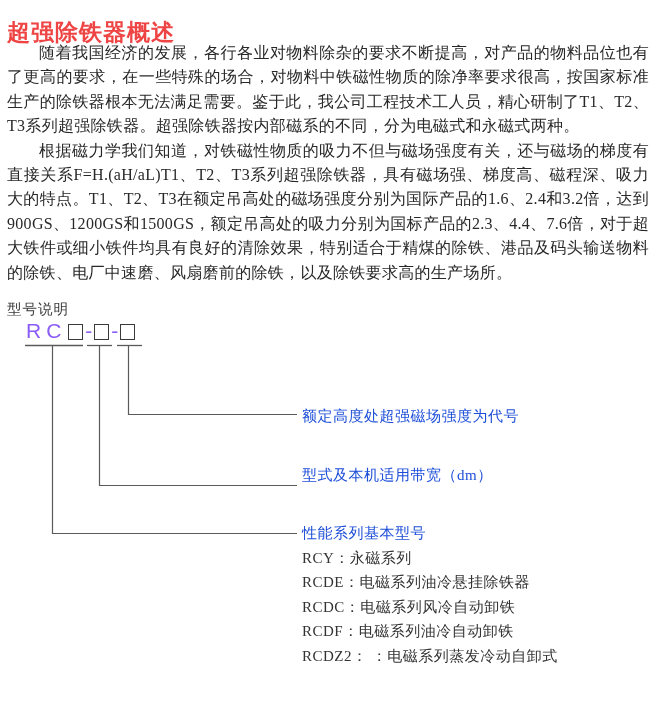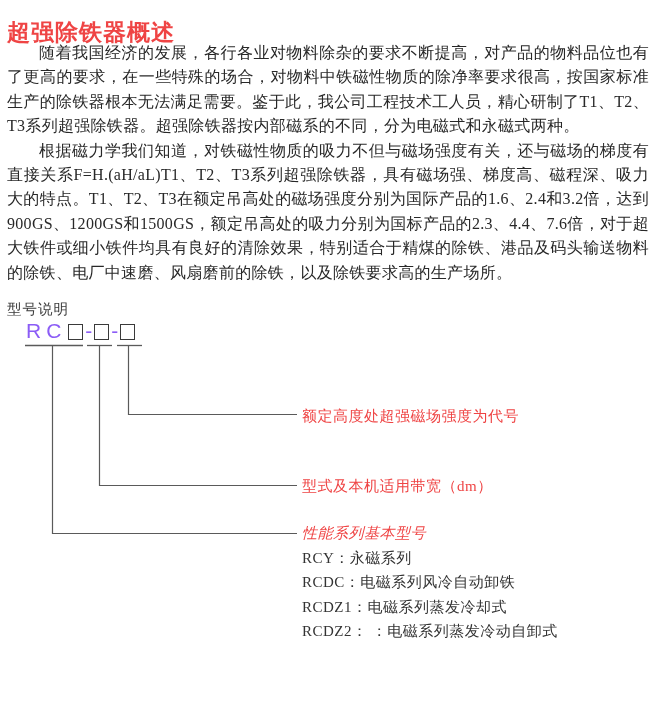--- a/index.html
+++ b/index.html
@@ -84,27 +84,27 @@
     left: 0;
     top: 0;
     width: 656px;
     height: 715px;
     pointer-events: none;
   }
   .callout {
     position: absolute;
     left: 302px;
     font-size: 15px;
-    color: #ef4444;
+    color: #1d4ed8;
     white-space: nowrap;
     letter-spacing: 0.5px;
   }
   .callout-gauss { top: 404px; line-height: 24px; }
-  .callout-bandwidth { top: 477px; }
-  .callout-series-title { top: 524px; font-style: italic; }
+  .callout-bandwidth { top: 466px; }
+  .callout-series-title { top: 524px; }
   .series-list {
     position: absolute;
     left: 302px;
     top: 546px;
     font-size: 15px;
     color: #333333;
     line-height: 24.4px;
     white-space: nowrap;
     letter-spacing: 0.5px;
   }
@@ -146,16 +146,17 @@
 <div class="callout callout-gauss">
   <div>额定高度处超强磁场强度为代号</div>
 </div>
 
 <div class="callout callout-bandwidth">型式及本机适用带宽（dm）</div>
 
 <div class="callout callout-series-title">性能系列基本型号</div>
 
 <div class="series-list">
   <div class="series-item">RCY：永磁系列</div>
+  <div class="series-item">RCDE：电磁系列油冷悬挂除铁器</div>
   <div class="series-item">RCDC：电磁系列风冷自动卸铁</div>
-  <div class="series-item">RCDZ1：电磁系列蒸发冷却式</div>
+  <div class="series-item">RCDF：电磁系列油冷自动卸铁</div>
   <div class="series-item">RCDZ2： ：电磁系列蒸发冷动自卸式</div>
 </div>
 
 </body></html>

